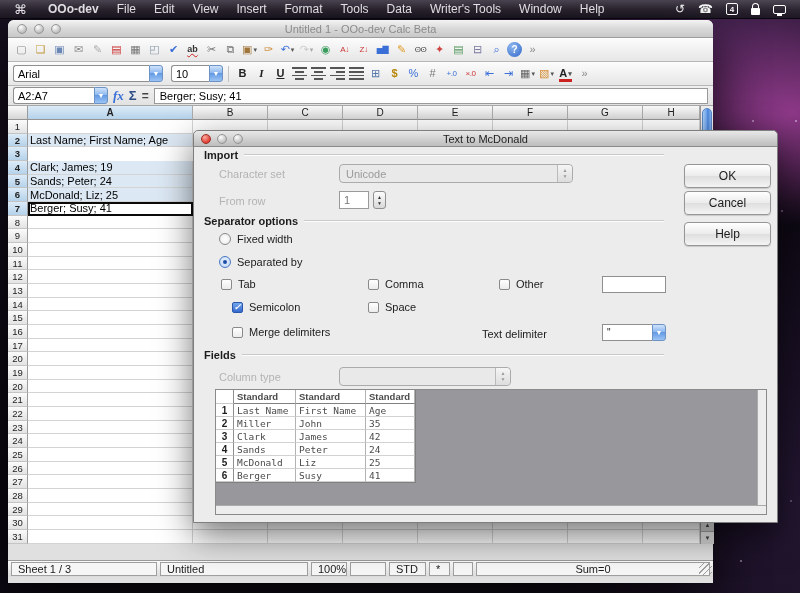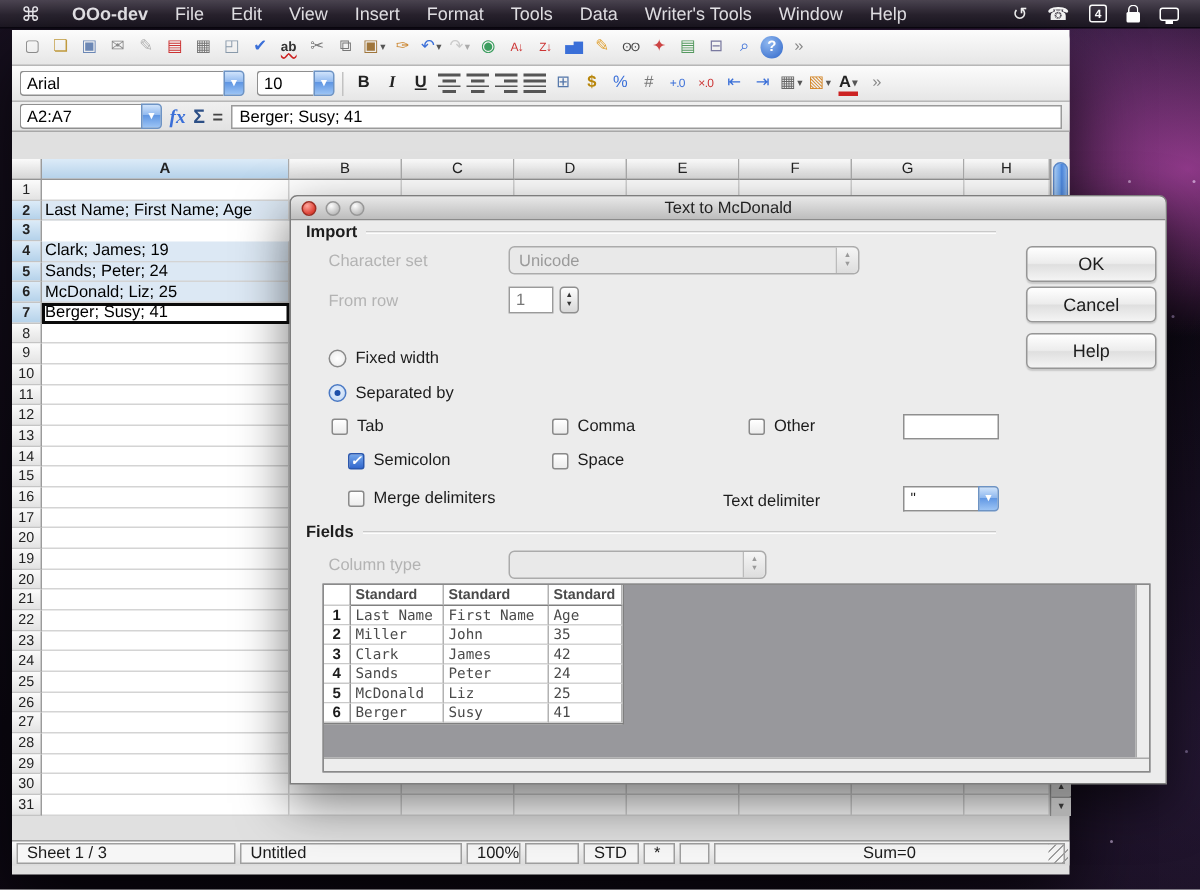--- a/index.html
+++ b/index.html
@@ -201,20 +201,28 @@
     <span class="micon">
         <span class="lockbody"></span>
       </span>
     <span class="micon">
         <span class="dispbody"></span>
       </span>
   </span>
 </div>
 
 <div class="window">
+  <div class="titlebar">
+    <span class="tl">
+      <i></i>
+      <i></i>
+      <i></i>
+    </span>
+    <span>Untitled 1 - OOo-dev Calc Beta</span>
+  </div>
 
   <div class="tbar" id="tb-standard">
       <span class="tbi" style="color: rgb(138, 138, 138);">▢</span>
       <span class="tbi" style="color: rgb(192, 154, 62);">❏</span>
       <span class="tbi" style="color: rgb(107, 135, 181);">▣</span>
       <span class="tbi" style="color: rgb(138, 138, 138);">✉</span>
       <span class="tbi" style="color: rgb(176, 176, 176);">✎</span>
       <span class="tbi" style="color: rgb(204, 51, 51);">▤</span>
       <span class="tbi" style="color: rgb(119, 119, 119);">▦</span>
       <span class="tbi" style="color: rgb(136, 153, 170);">◰</span>
@@ -696,20 +704,24 @@
     </div>
     <span class="dlbl dis" style="left:25px;top:21px">Character set</span>
     <div class="dropdown" style="left:145px;top:17px;width:234px">
       <span>Unicode</span>
       <span class="step">▲<br>▼</span>
     </div>
     <span class="dlbl dis" style="left:25px;top:48px">From row</span>
     <div class="nfield" style="left:145px;top:44px;width:30px">1</div>
     <div class="spin" style="left:179px;top:44px">▲<br>▼</div>
 
+    <div class="dsec" style="left:10px;top:68px">
+      <span>Separator options</span>
+        <span class="line"></span>
+    </div>
     <span class="rd" id="rd-fixed" style="left:25px;top:86px">
       <i></i>
         <span>Fixed width</span>
     </span>
     <span class="rd on" id="rd-sep" style="left:25px;top:109px">
       <i></i>
         <span>Separated by</span>
     </span>
     <span class="cb" id="cb-tab" style="left:27px;top:131px">
       <i></i>

